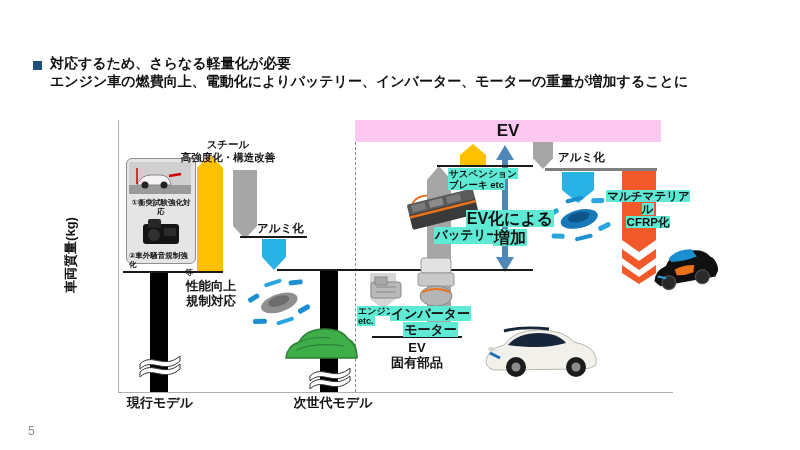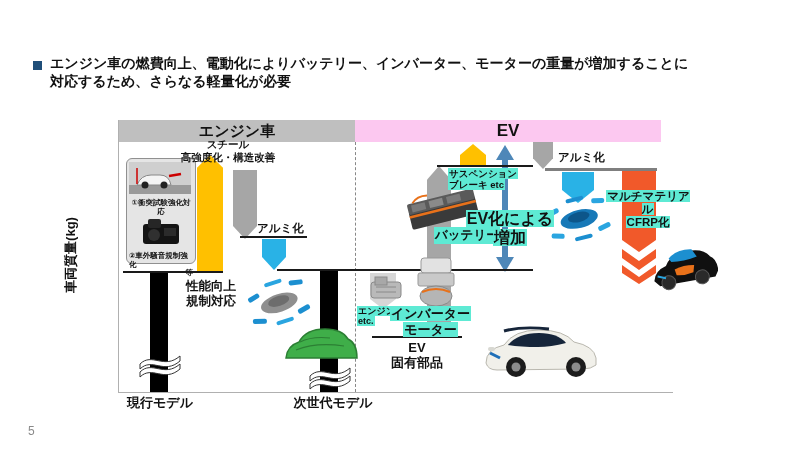--- a/index.html
+++ b/index.html
@@ -15,30 +15,29 @@
   .z3 { z-index:30; } .z2 { z-index:20; } .z1 { z-index:10; }
 </style>
 </head>
 <body>
 
 <div id="slide">
 
 
   <div class="abs" style="left:33px; top:61px; width:9px; height:9px; background:#1f4e79;"></div>
   <div class="abs b" style="left:50px; top:54px; font-size:14px; line-height:18px;">
+    <div>対応するため、さらなる軽量化が必要</div>
     <div>エンジン車の燃費向上、電動化によりバッテリー、インバーター、モーターの重量が増加することに</div>
-    <div>対応するため、さらなる軽量化が必要</div>
   </div>
 
   <div class="abs b ctr" style="left:0px; top:247px; width:140px; height:16px; font-size:13px; transform:rotate(-90deg);">車両質量(kg)</div>
 
   <div class="abs" style="left:118px; top:120px; width:1px; height:272px; background:#b0b0b0;"></div>
   <div class="abs" style="left:118px; top:392px; width:555px; height:1px; background:#b0b0b0;"></div>
 
-  <div class="abs b ctr" style="left:119px; top:120px; width:236px; height:22px; background:#bfbfbf; font-size:15px; line-height:22px;">エンジン車</div>
   <div class="abs b ctr" style="left:355px; top:120px; width:306px; height:22px; background:#fcc8f0; font-size:17px; line-height:22px;">EV</div>
   <div class="abs" style="left:355px; top:142px; width:0; height:250px; border-left:1px dashed #888;"></div>
 
   <div class="abs z2" style="left:126px; top:158px; width:70px; height:106px; border:1.5px solid #909090; border-radius:6px; background:#e5e5e5; padding:3px 2px;">
     <svg width="62" height="32">
       <rect width="62" height="32" fill="#cfcfcf"></rect>
       <rect y="23" width="62" height="9" fill="#9a9a9a"></rect>
       <path d="M8 23 q4 -10 14 -10 h9 q9 0 11 10 z" fill="#f4f4f4" stroke="#888"></path>
       <circle cx="16" cy="23" r="3.5" fill="#222"></circle>
         <circle cx="35" cy="23" r="3.5" fill="#222"></circle>

